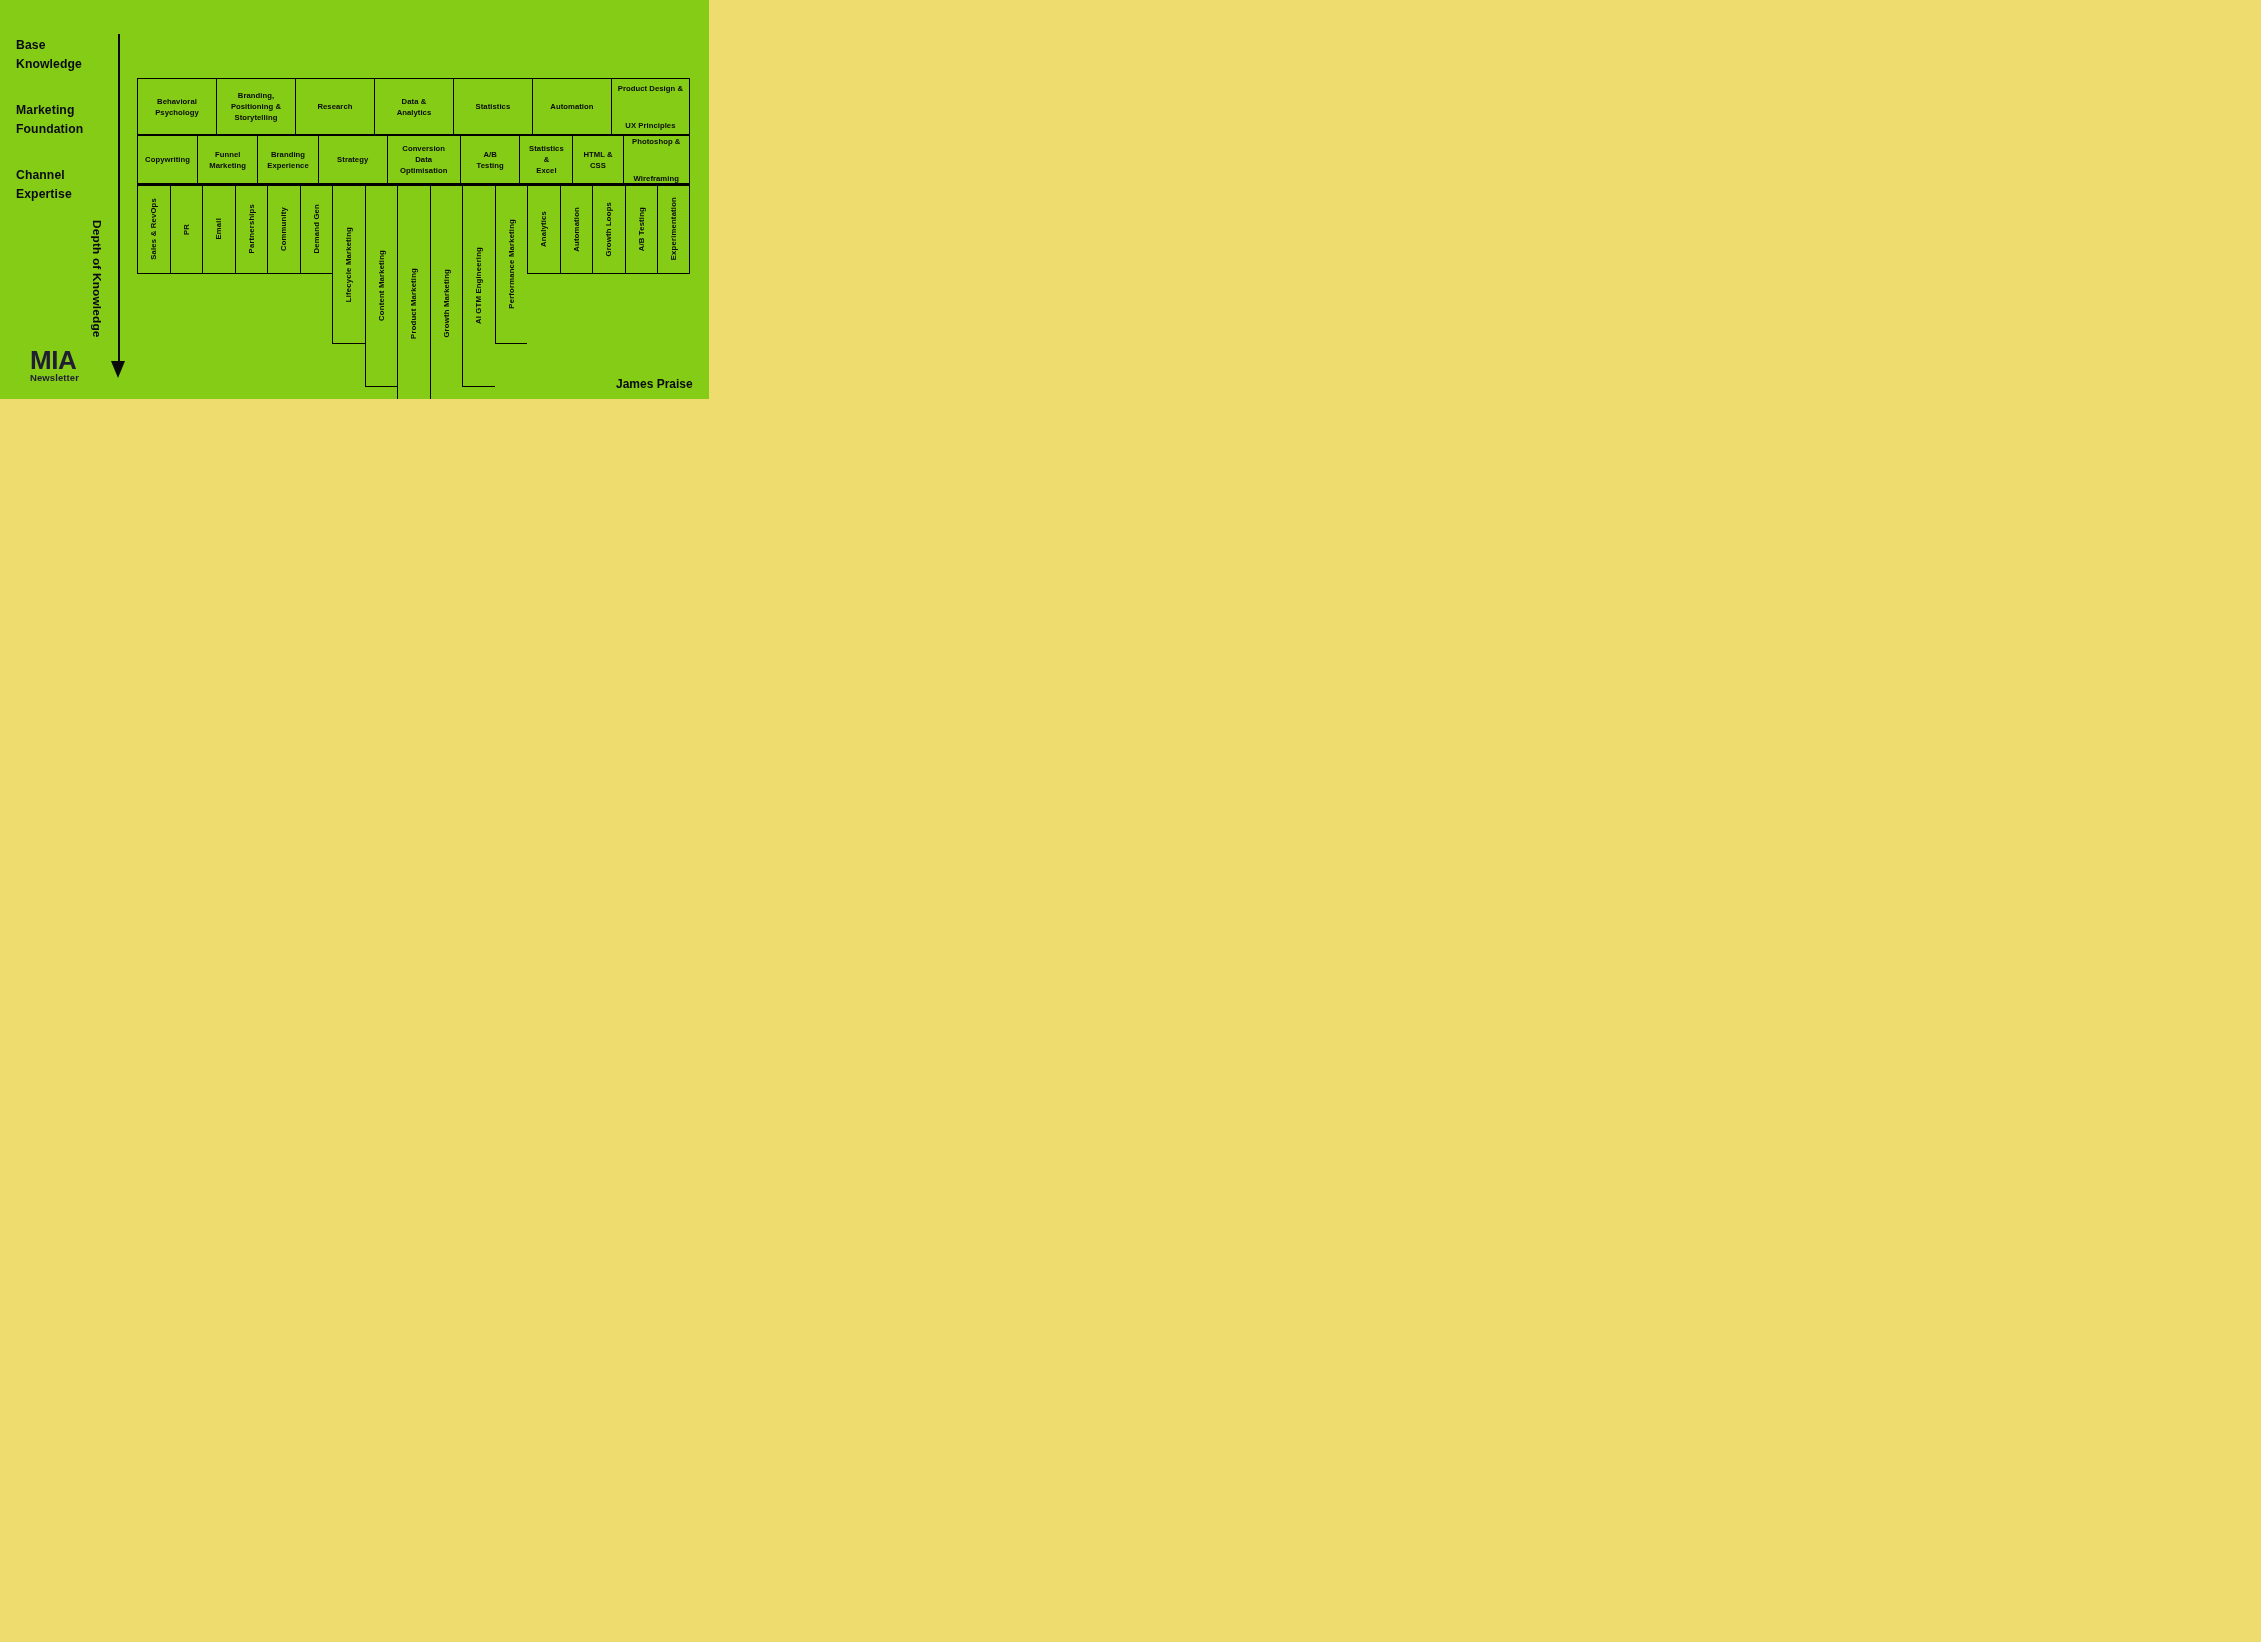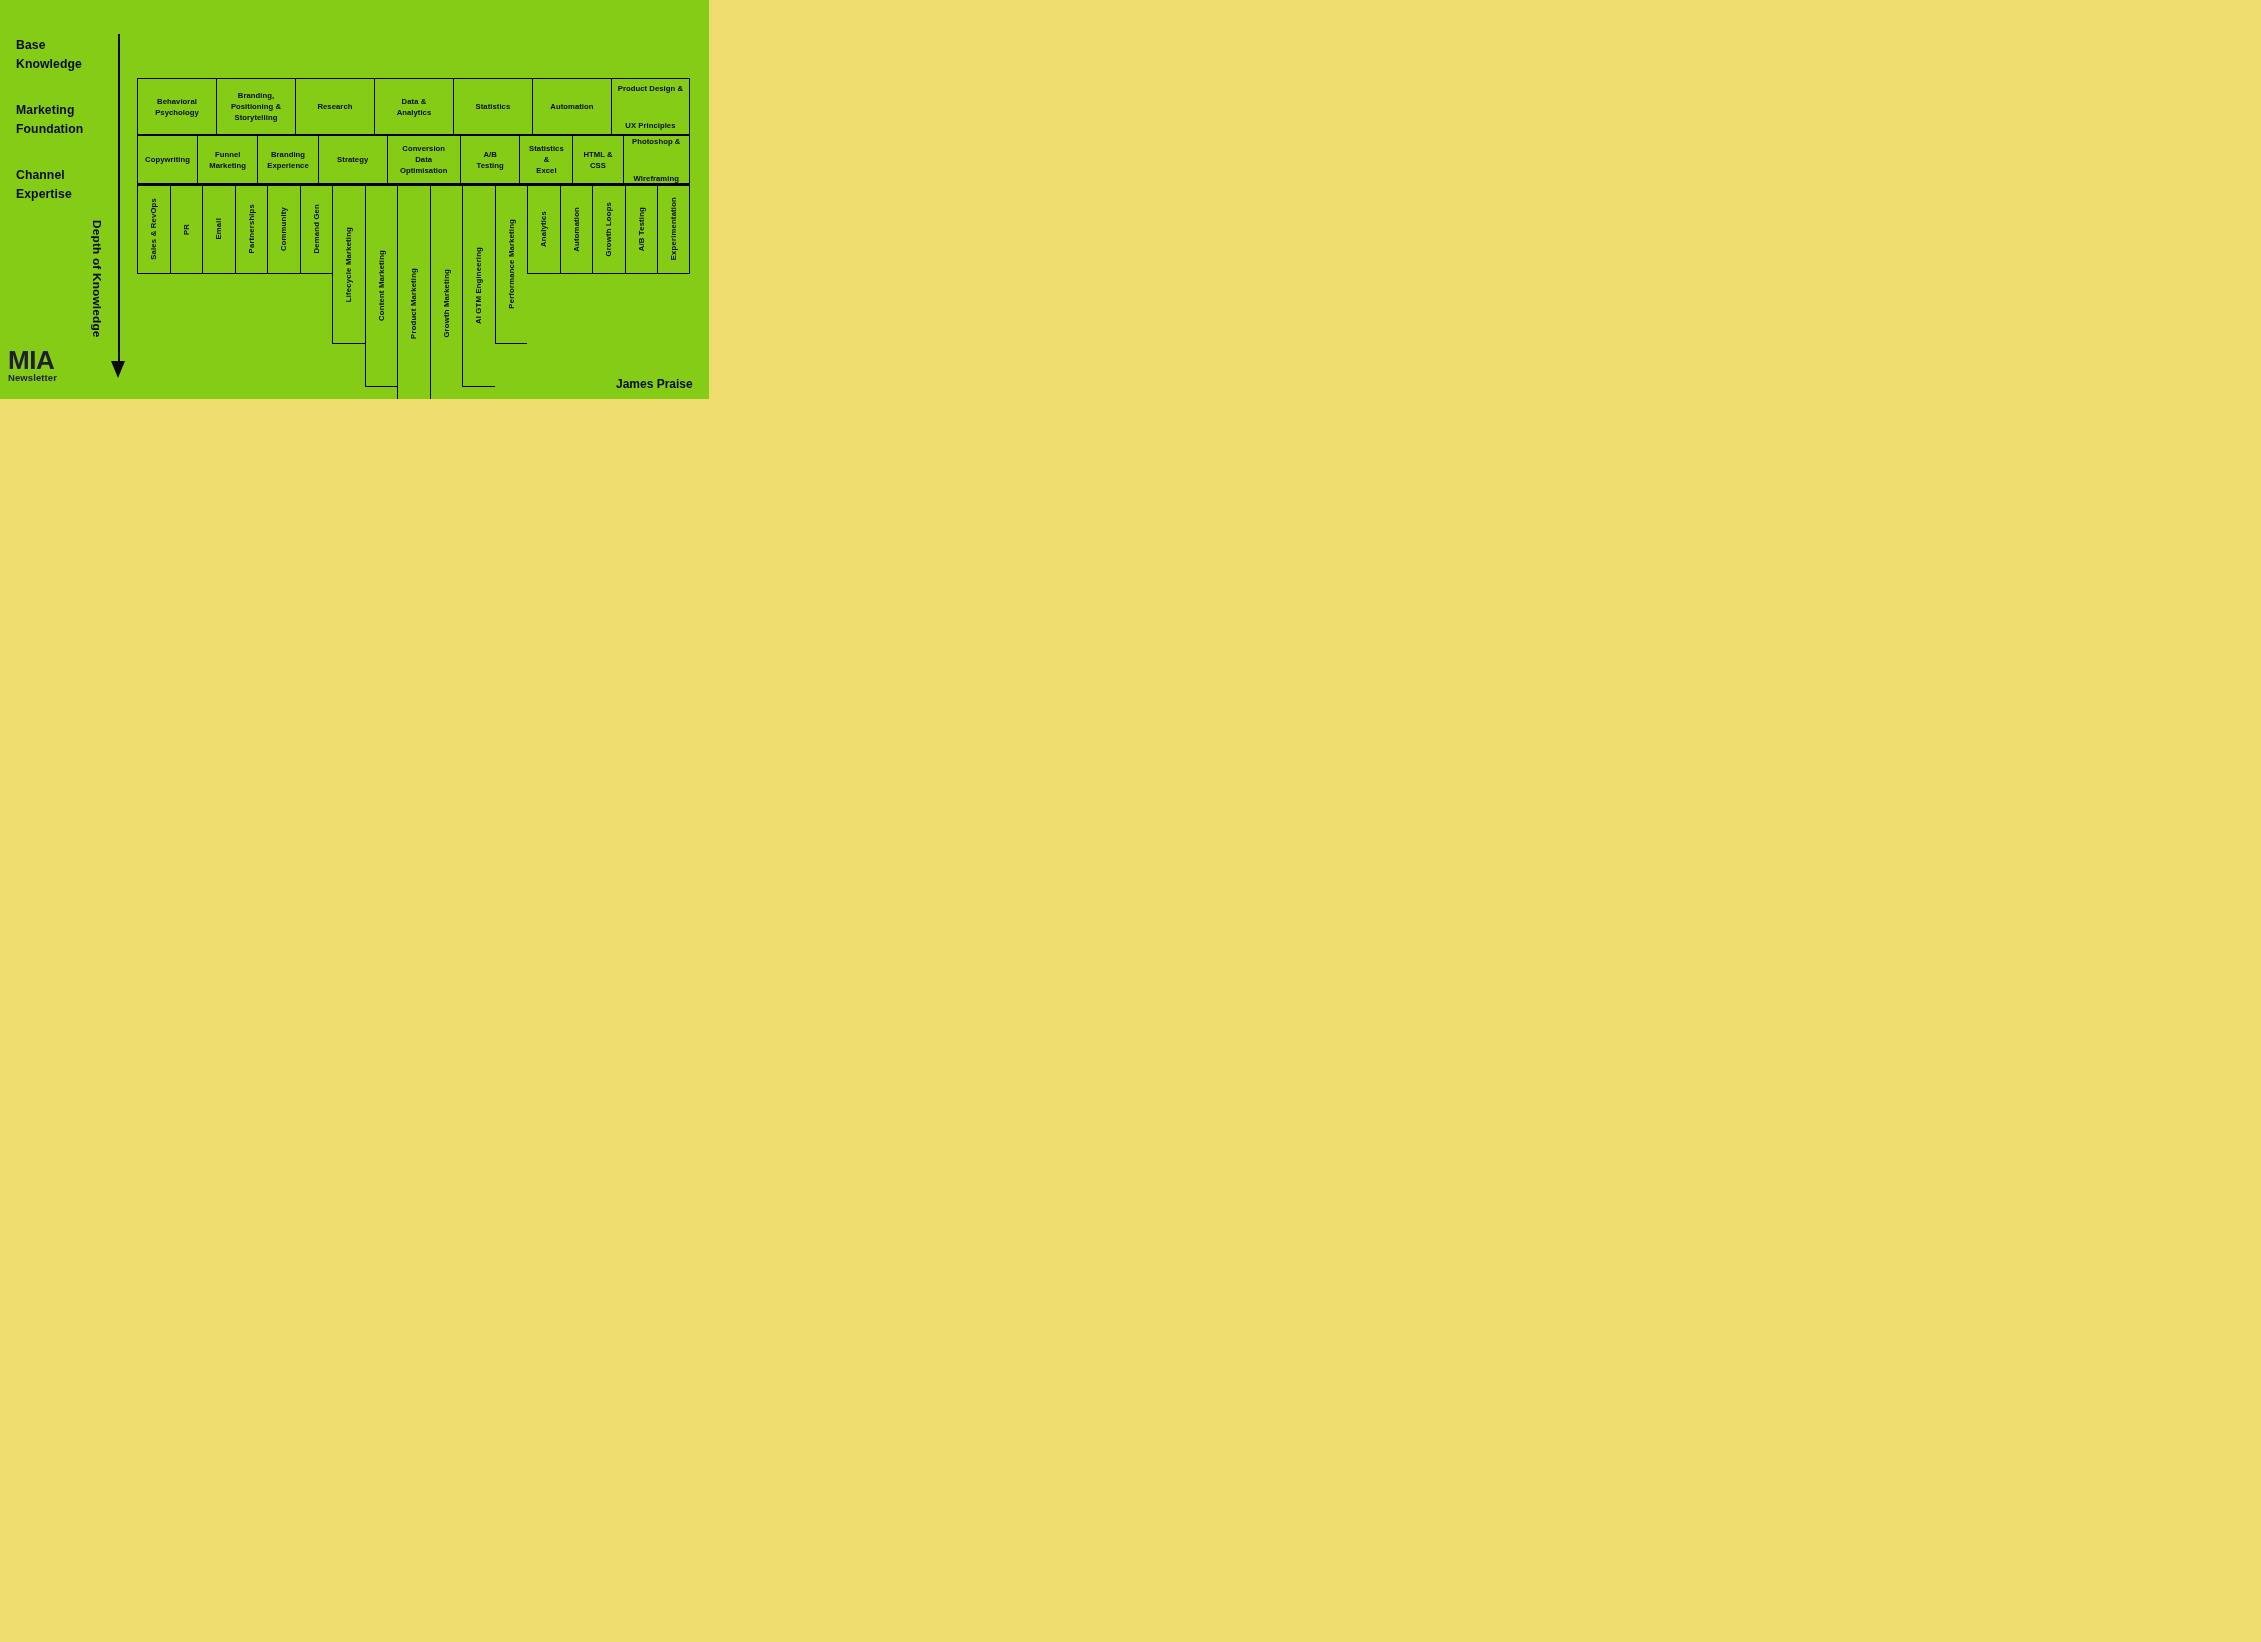--- a/index.html
+++ b/index.html
@@ -116,21 +116,21 @@
     transform: rotate(180deg);
     font-size: 7.7px;
     font-weight: 700;
     letter-spacing: 0.2px;
     white-space: nowrap;
   }
 
   
   .brand {
     position: absolute;
-    left: 8px;
+    left: 30px;
     top: 347px;
     color: #211D33;
     line-height: 1;
   }
   .brand-title {
     font-size: 26px;
     font-weight: 800;
     letter-spacing: -0.5px;
   }
   .brand-sub {

